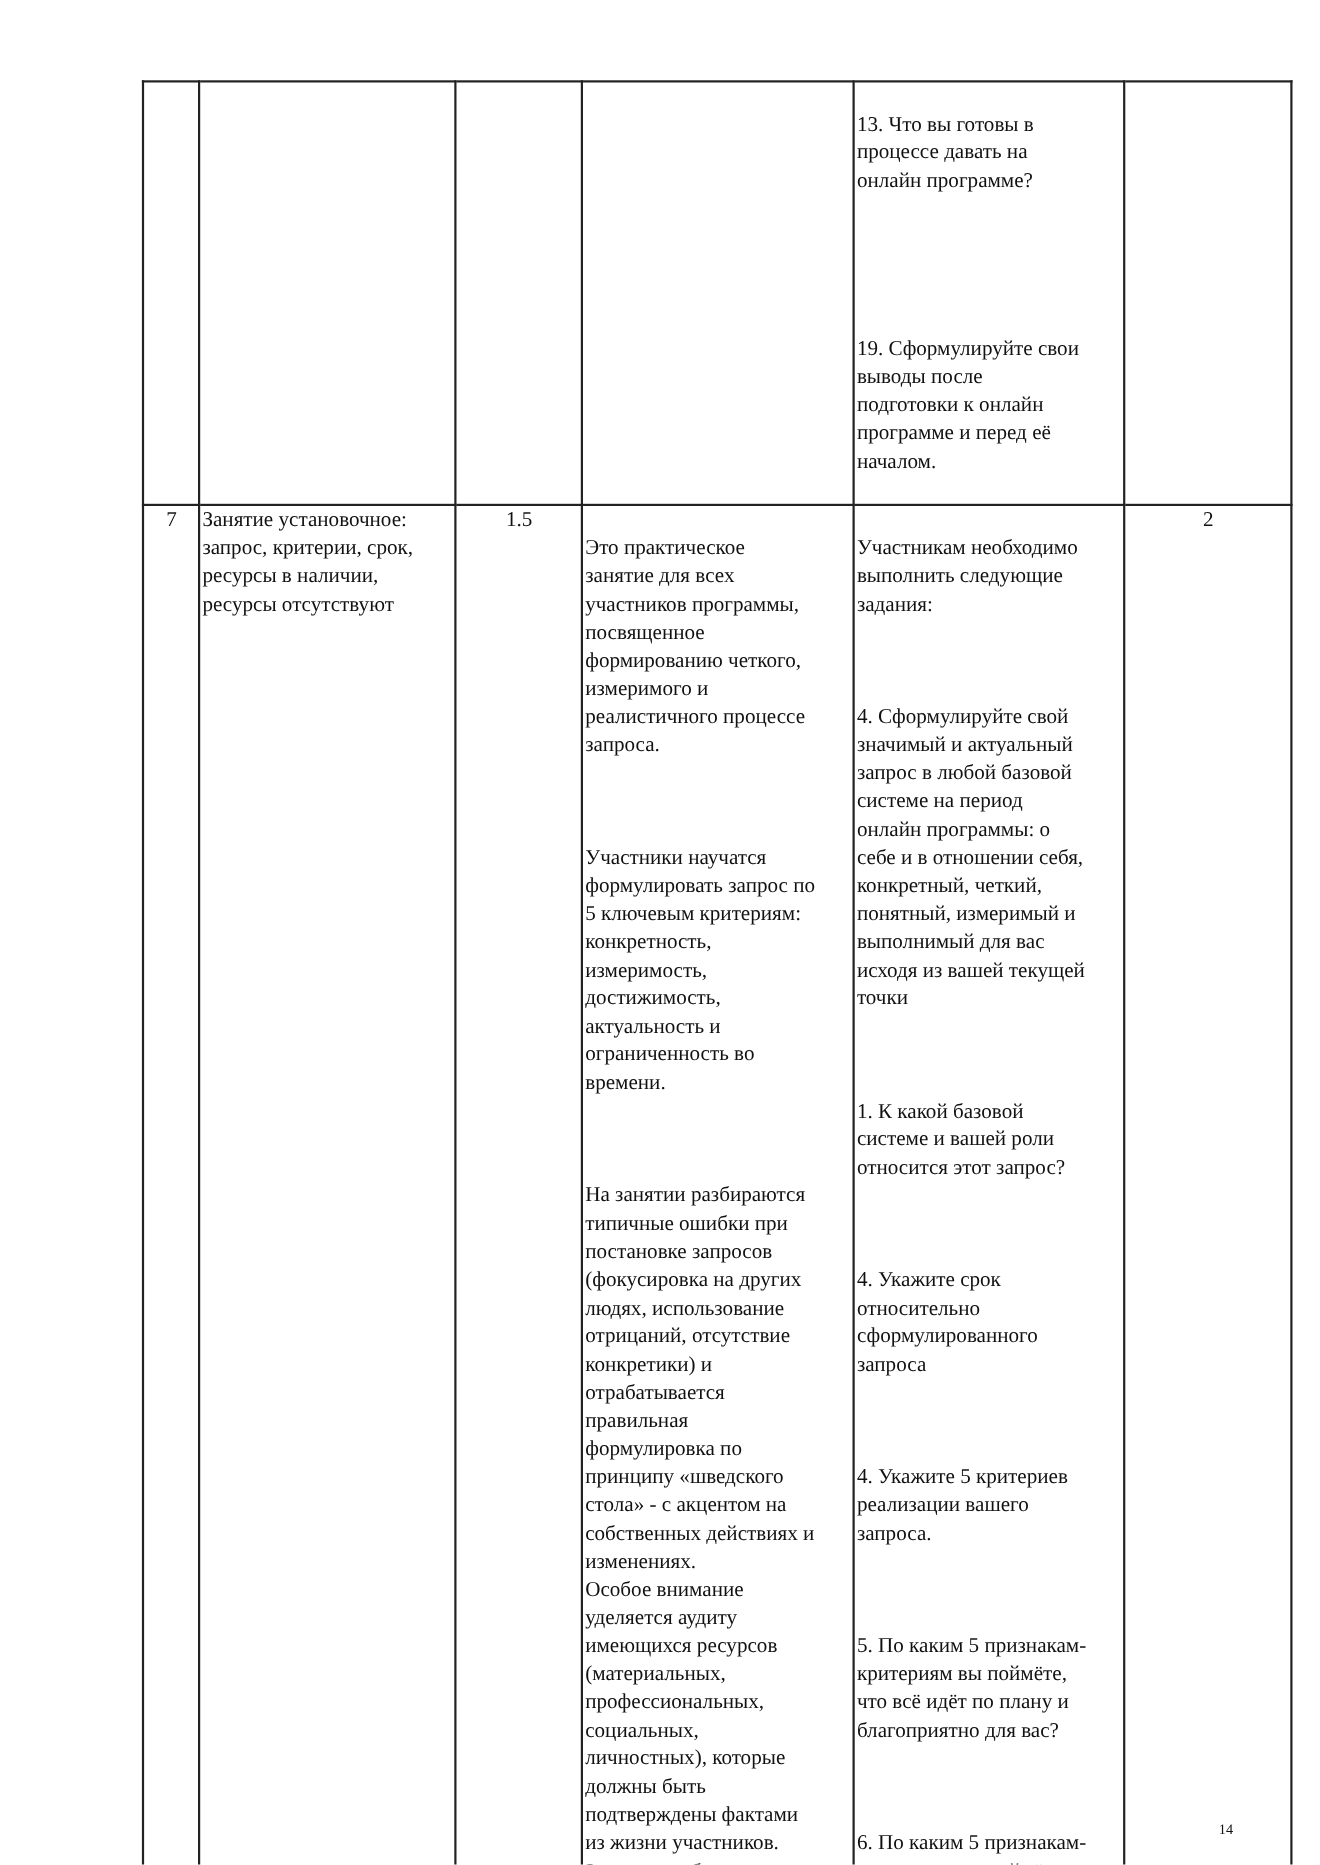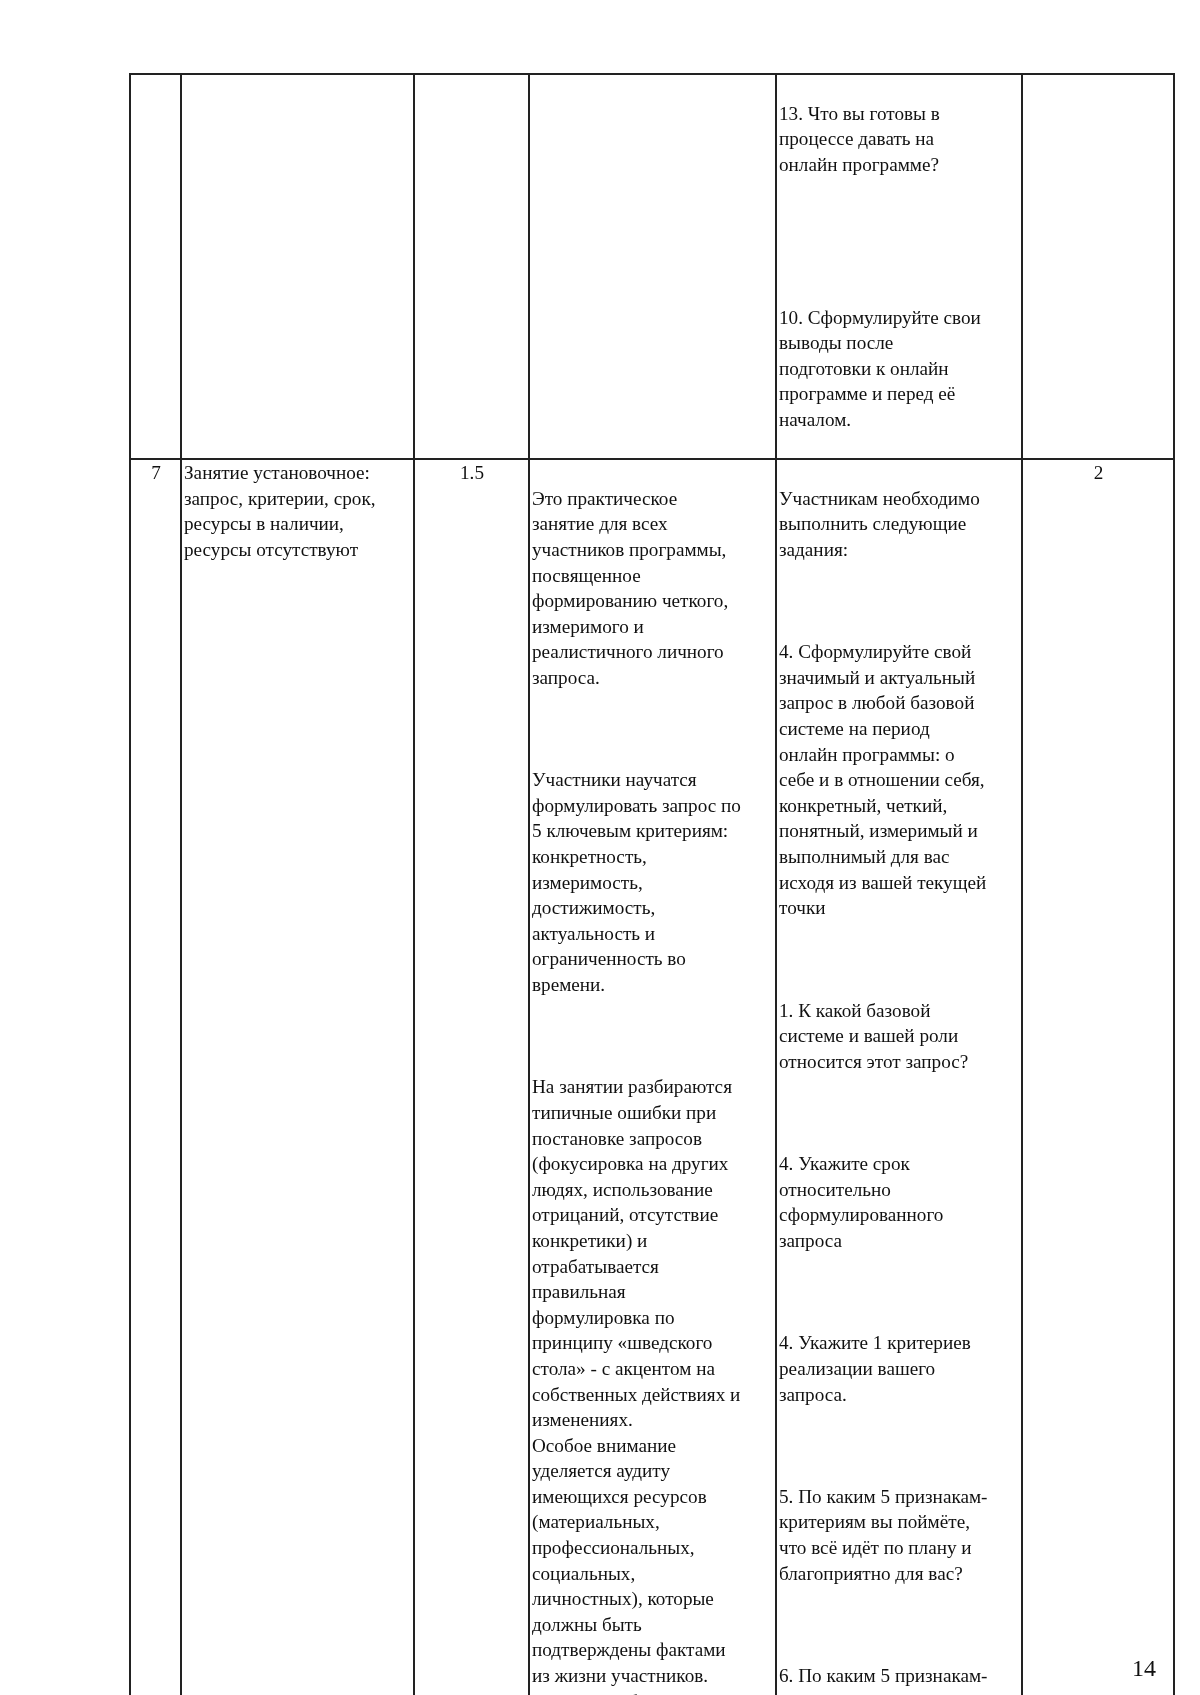--- a/index.html
+++ b/index.html
@@ -20,22 +20,22 @@
     padding: 0 1px 0 2px;
     font-size: 19.2px;
     line-height: 25.6px;
     white-space: pre-line;
     overflow: hidden;
   }
   td.center { text-align: center; }
   tr.row-cont td { height: 283px; }
   tr.row-7 td { height: 1275px; border-bottom: 2px solid #555555; }
   .page-number {
-    position: absolute; left: 1132px; top: 1655px;
-    font-size: 24px; font-family: "Liberation Serif", serif;
+    position: absolute; left: 1108px; top: 1655px;
+    font-size: 13px; font-family: "Liberation Serif", serif;
   }
   .cell-text { display: block; }
   .gap { display: block; height: 25.6px; }
   .gap-big { display: block; height: 76px; }
 </style>
 </head>
 <body>
 
 <div class="page">
   <table class="plan">
@@ -51,21 +51,21 @@
       <tr class="row-cont">
         <td class="center"></td>
         <td></td>
         <td class="center"></td>
         <td></td>
         <td>
           <span class="cell-text">13. Что вы готовы в
 процессе давать на
 онлайн программе?</span>
           <span class="gap-big"></span>
-          <span class="cell-text">10. Сформулируйте свои
+          <span class="cell-text">19. Сформулируйте свои
 выводы после
 подготовки к онлайн
 программе и перед её
 началом.</span>
         </td>
         <td class="center"></td>
       </tr>
       <tr class="row-7">
         <td class="center">7</td>
         <td>Занятие установочное:
@@ -73,21 +73,21 @@
 ресурсы в наличии,
 ресурсы отсутствуют</td>
         <td class="center">1.5</td>
         <td>
           <span class="cell-text">Это практическое
 занятие для всех
 участников программы,
 посвященное
 формированию четкого,
 измеримого и
-реалистичного личного
+реалистичного процессе
 запроса.</span>
           <span class="gap"></span>
           <span class="cell-text">Участники научатся
 формулировать запрос по
 5 ключевым критериям:
 конкретность,
 измеримость,
 достижимость,
 актуальность и
 ограниченность во
@@ -141,21 +141,21 @@
           <span class="gap"></span>
           <span class="cell-text">1. К какой базовой
 системе и вашей роли
 относится этот запрос?</span>
           <span class="gap"></span>
           <span class="cell-text">4. Укажите срок
 относительно
 сформулированного
 запроса</span>
           <span class="gap"></span>
-          <span class="cell-text">4. Укажите 1 критериев
+          <span class="cell-text">4. Укажите 5 критериев
 реализации вашего
 запроса.</span>
           <span class="gap"></span>
           <span class="cell-text">5. По каким 5 признакам-
 критериям вы поймёте,
 что всё идёт по плану и
 благоприятно для вас?</span>
           <span class="gap"></span>
           <span class="cell-text">6. По каким 5 признакам-
 критериям вы поймёте,

